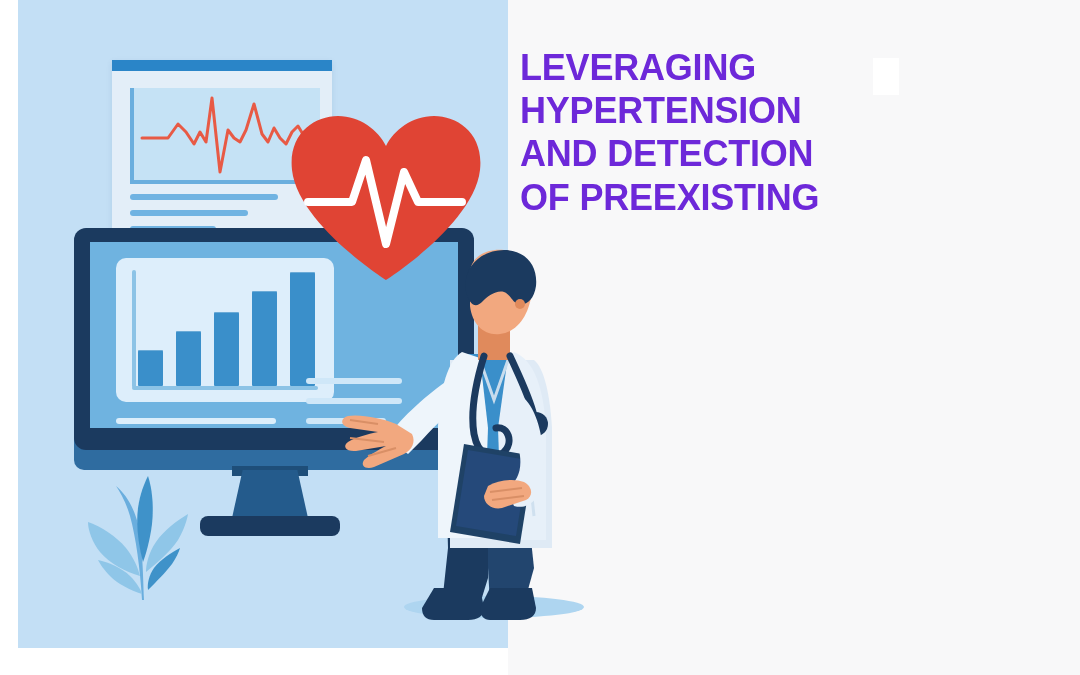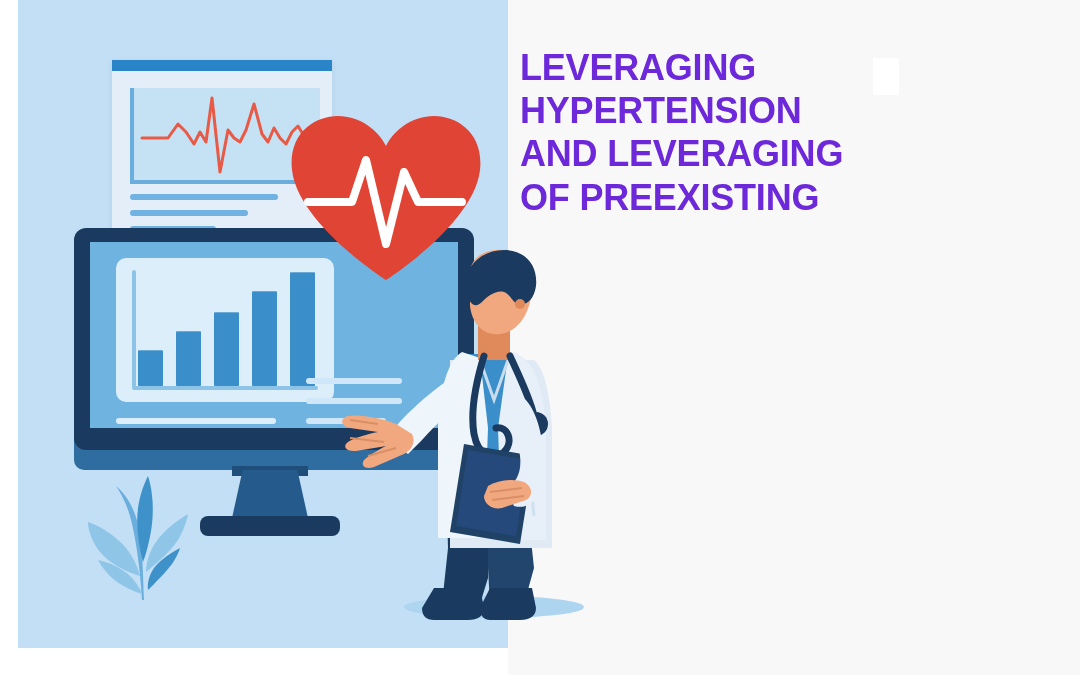--- a/index.html
+++ b/index.html
@@ -180,19 +180,19 @@
       <path d="M186 150 C202 166 208 200 204 232 C202 252 190 262 176 258 L168 240 C178 236 184 224 182 208 C180 190 174 174 168 164 Z" fill="#e7f0f9"></path>
 
       <path d="M150 238 C160 232 176 230 186 234 C194 238 196 248 188 252 L164 260 C154 262 146 256 146 248 Z" fill="#f2a87f"></path>
       <path d="M152 244 L184 240 M154 252 L186 248" stroke="#d98f66" stroke-width="2" fill="none"></path>
     </svg>
   </div>
 
   <div class="title">
     <span class="ln">LEVERAGING</span>
     <span class="ln">HYPERTENSION</span>
-    <span class="ln">AND LEVERAGING</span>
+    <span class="ln">AND DETECTION</span>
     <span class="ln">OF PREEXISTING</span>
   </div>
 
   <div class="cursor-box"></div>
 
 </div>
 
 </body></html>

